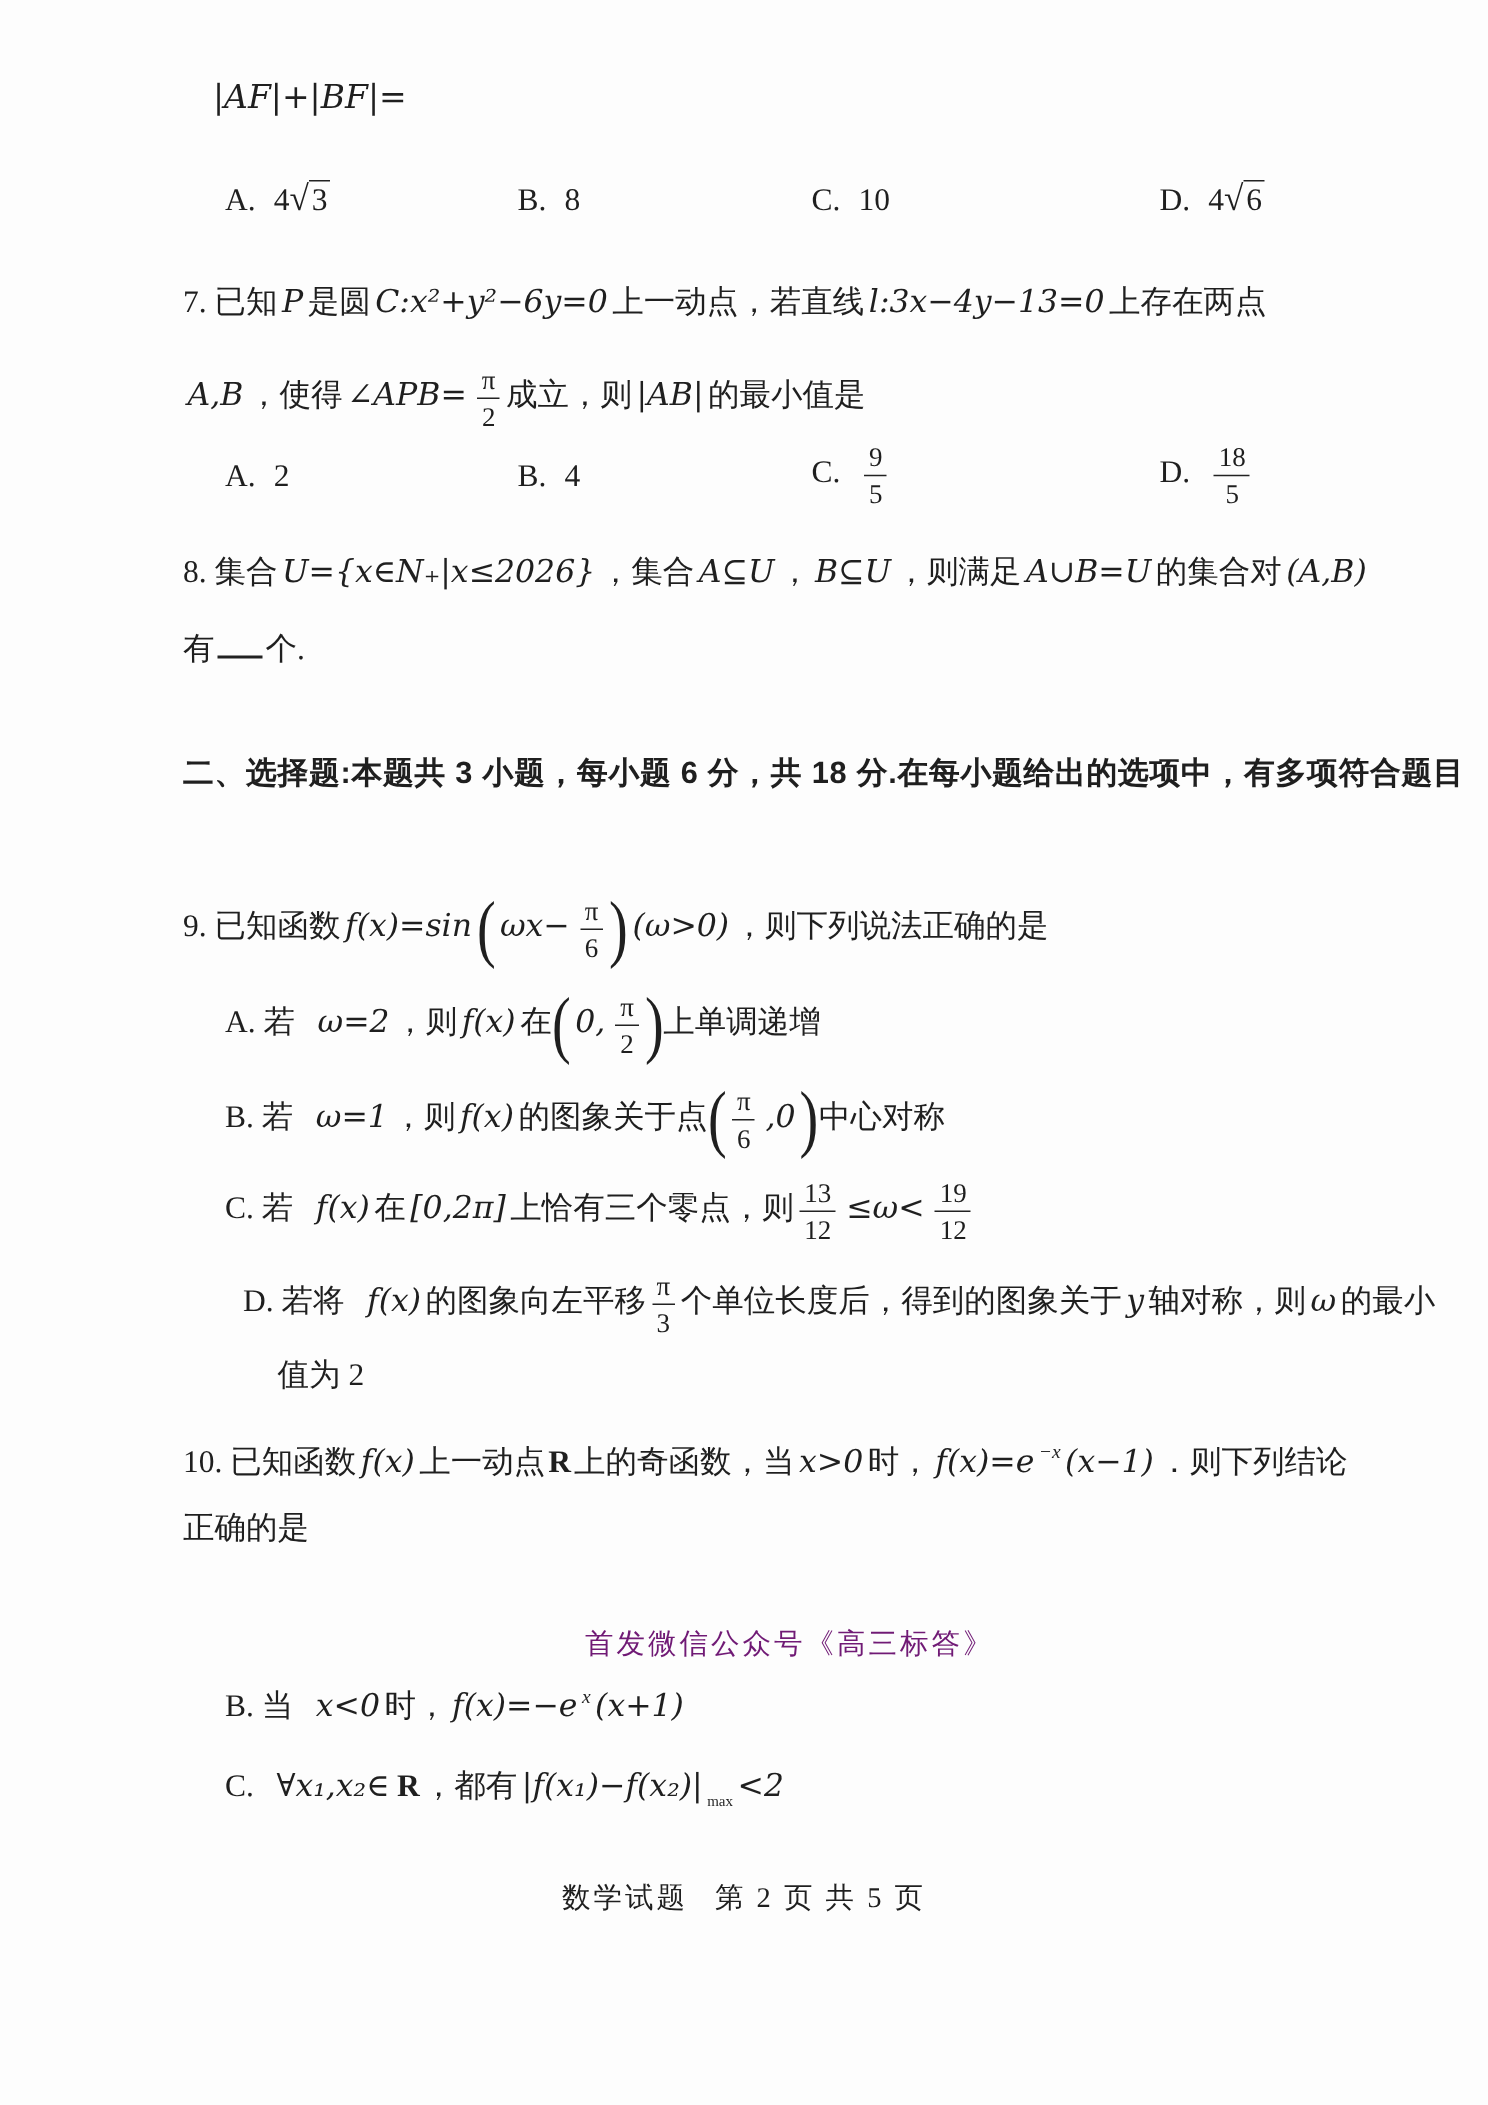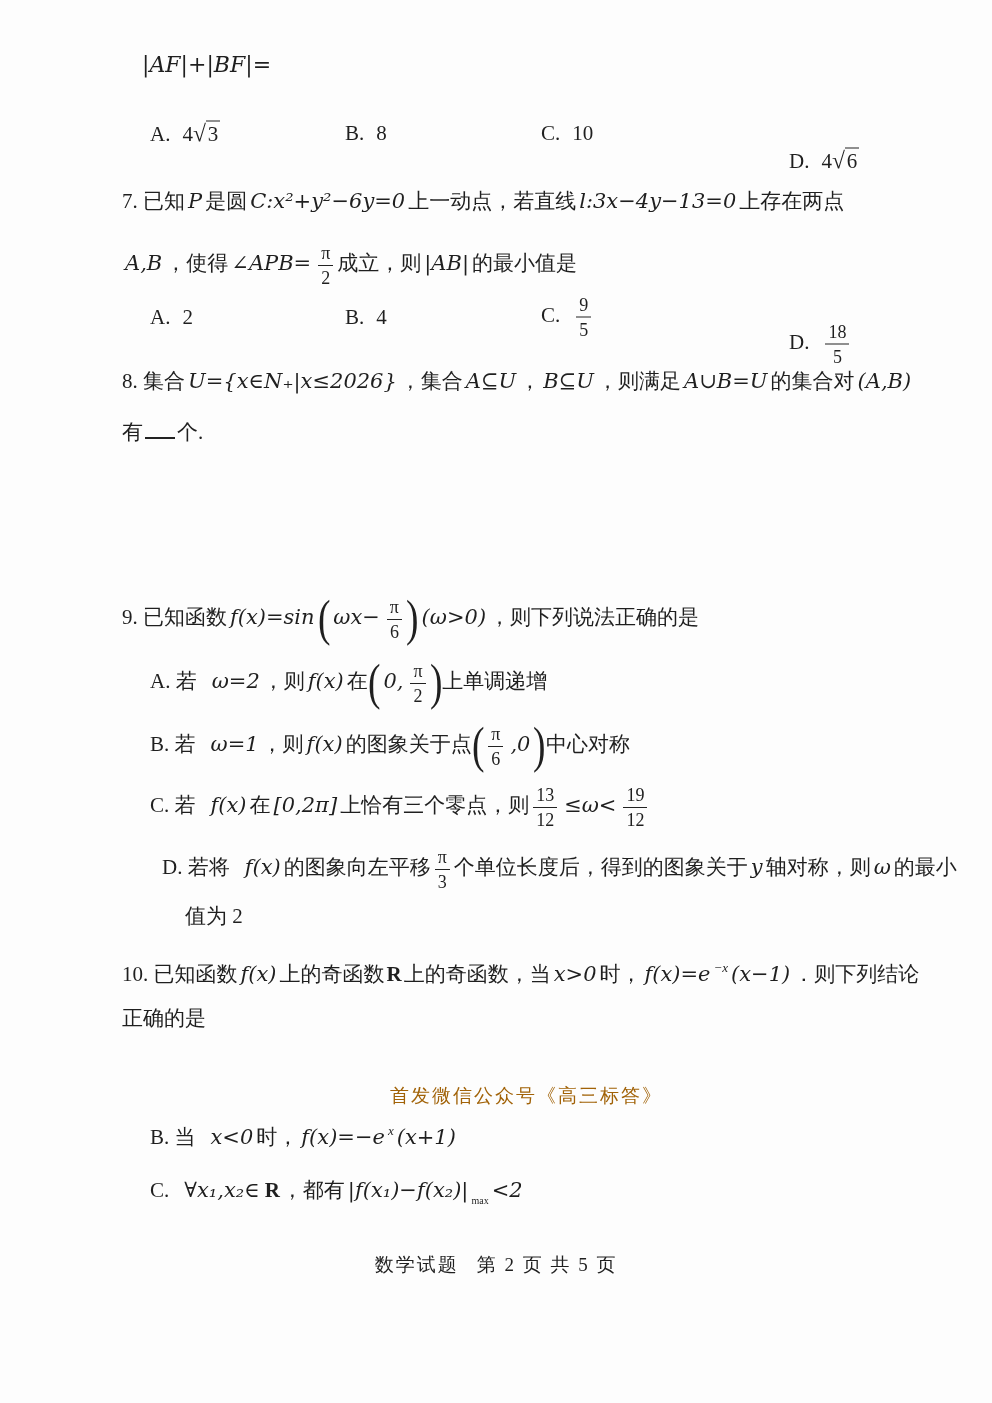--- a/index.html
+++ b/index.html
@@ -20,22 +20,22 @@
   .bp{display:inline-block;font-size:50px;font-weight:100;vertical-align:middle;line-height:0;transform:scaleX(0.75);margin:0 -2px;position:relative;top:-2px;font-style:normal;}
   .sp{font-size:13px;vertical-align:9px;font-style:normal;}
   .sp.it{font-style:italic;}
   .sb{font-size:10px;vertical-align:-7px;font-style:normal;}
   .blank{display:inline-block;width:30px;height:15px;border-bottom:2px solid #222;margin:0 2px;}
   .sq{font-size:1.12em;font-style:normal;}
   .rad{border-top:1.5px solid #222;padding:0 2px;font-style:normal;}
   .co{font-style:normal;}
   .optrow{position:absolute;left:0;width:100%;}
   .opt{position:absolute;top:50%;transform:translateY(-50%);white-space:nowrap;font-size:21px;line-height:28px;}
-  .oA{left:150px;} .oB{left:345px;} .oC{left:541px;} .oD{left:789px;margin-top:27px;}
-  .wm{position:absolute;color:#a16207;font-size:19px;letter-spacing:2px;}
+  .oA{left:150px;} .oB{left:345px;} .oC{left:541px;} .oD{left:773px;}
+  .wm{position:absolute;color:#701a75;font-size:19px;letter-spacing:2px;}
   .footer{position:absolute;top:1252px;left:0;width:100%;text-align:center;font-size:19px;}
   .footer span{margin:0 9px;letter-spacing:2px;}
 </style>
 </head>
 <body>
 
 <div class="page">
 
   <div class="line" style="top:50px;left:128px;font-size:22px;margin-left:11px;">
     <span class="m">|AF|+|BF|=</span>
@@ -77,20 +77,23 @@
     </span>
   </div>
 
   <div class="line" style="top:366px;left:122px;">
     <span class="t">8. 集合</span><span class="m">U={x∈N₊|x≤2026}</span><span class="t">，集合</span><span class="m">A⊆U</span><span class="t">，</span><span class="m">B⊆U</span><span class="t">，则满足</span><span class="m">A∪B=U</span><span class="t">的集合对</span><span class="m">(A,B)</span>
   </div>
   <div class="line" style="top:417px;left:122px;">
     <span class="t">有</span><span class="blank"></span><span class="t">个.</span>
   </div>
 
+  <div class="line bold" style="top:501px;left:122px;">
+    <span>二、选择题:本题共 3 小题，每小题 6 分，共 18 分.在每小题给出的选项中，有多项符合题目</span>
+  </div>
 
   <div class="line" style="top:597px;left:122px;">
     <span class="t">9. 已知函数</span><span class="m">f(x)=sin</span><span class="bp">(</span><span class="m">ωx−</span><span class="fr"><span class="n">π</span><span class="d">6</span></span><span class="bp">)</span><span class="m">(ω&gt;0)</span><span class="t">，则下列说法正确的是</span>
   </div>
   <div class="line" style="top:661px;left:150px;">
     <span class="t lbl">A. 若</span><span class="m">ω=2</span><span class="t">，则</span><span class="m">f(x)</span><span class="t">在</span><span class="bp">(</span><span class="m">0,</span><span class="fr"><span class="n">π</span><span class="d">2</span></span><span class="bp">)</span><span class="t">上单调递增</span>
   </div>
   <div class="line" style="top:724px;left:150px;">
     <span class="t lbl">B. 若</span><span class="m">ω=1</span><span class="t">，则</span><span class="m">f(x)</span><span class="t">的图象关于点</span><span class="bp">(</span><span class="fr"><span class="n">π</span><span class="d">6</span></span><span class="m">,0</span><span class="bp">)</span><span class="t">中心对称</span>
   </div>
@@ -98,21 +101,21 @@
     <span class="t lbl">C. 若</span><span class="m">f(x)</span><span class="t">在</span><span class="m">[0,2π]</span><span class="t">上恰有三个零点，则</span><span class="fr"><span class="n">13</span><span class="d">12</span></span><span class="m">≤ω&lt;</span><span class="fr"><span class="n">19</span><span class="d">12</span></span>
   </div>
   <div class="line" style="top:847px;left:150px;margin-left:12px;">
     <span class="t lbl">D. 若将</span><span class="m">f(x)</span><span class="t">的图象向左平移</span><span class="fr"><span class="n">π</span><span class="d">3</span></span><span class="t">个单位长度后，得到的图象关于</span><span class="m">y</span><span class="t">轴对称，则</span><span class="m">ω</span><span class="t">的最小</span>
   </div>
   <div class="line" style="top:901px;left:185px;">
     <span class="t">值为 2</span>
   </div>
 
   <div class="line" style="top:953px;left:122px;">
-    <span class="t">10. 已知函数</span><span class="m">f(x)</span><span class="t">上的奇函数</span><span class="mb">R</span><span class="t">上的奇函数，当</span><span class="m">x&gt;0</span><span class="t">时，</span><span class="m">f(x)=e</span><span class="sp it">−x</span><span class="m">(x−1)</span><span class="t">．则下列结论</span>
+    <span class="t">10. 已知函数</span><span class="m">f(x)</span><span class="t">上一动点</span><span class="mb">R</span><span class="t">上的奇函数，当</span><span class="m">x&gt;0</span><span class="t">时，</span><span class="m">f(x)=e</span><span class="sp it">−x</span><span class="m">(x−1)</span><span class="t">．则下列结论</span>
   </div>
   <div class="line" style="top:1003px;left:122px;">
     <span class="t">正确的是</span>
   </div>
   <div class="wm" style="top:1083px;left:390px;">
     <span>首发微信公众号《高三标答》</span>
   </div>
   <div class="line" style="top:1116px;left:150px;">
     <span class="t lbl">B. 当</span><span class="m">x&lt;0</span><span class="t">时，</span><span class="m">f(x)=−e</span><span class="sp it">x</span><span class="m">(x+1)</span>
   </div>

